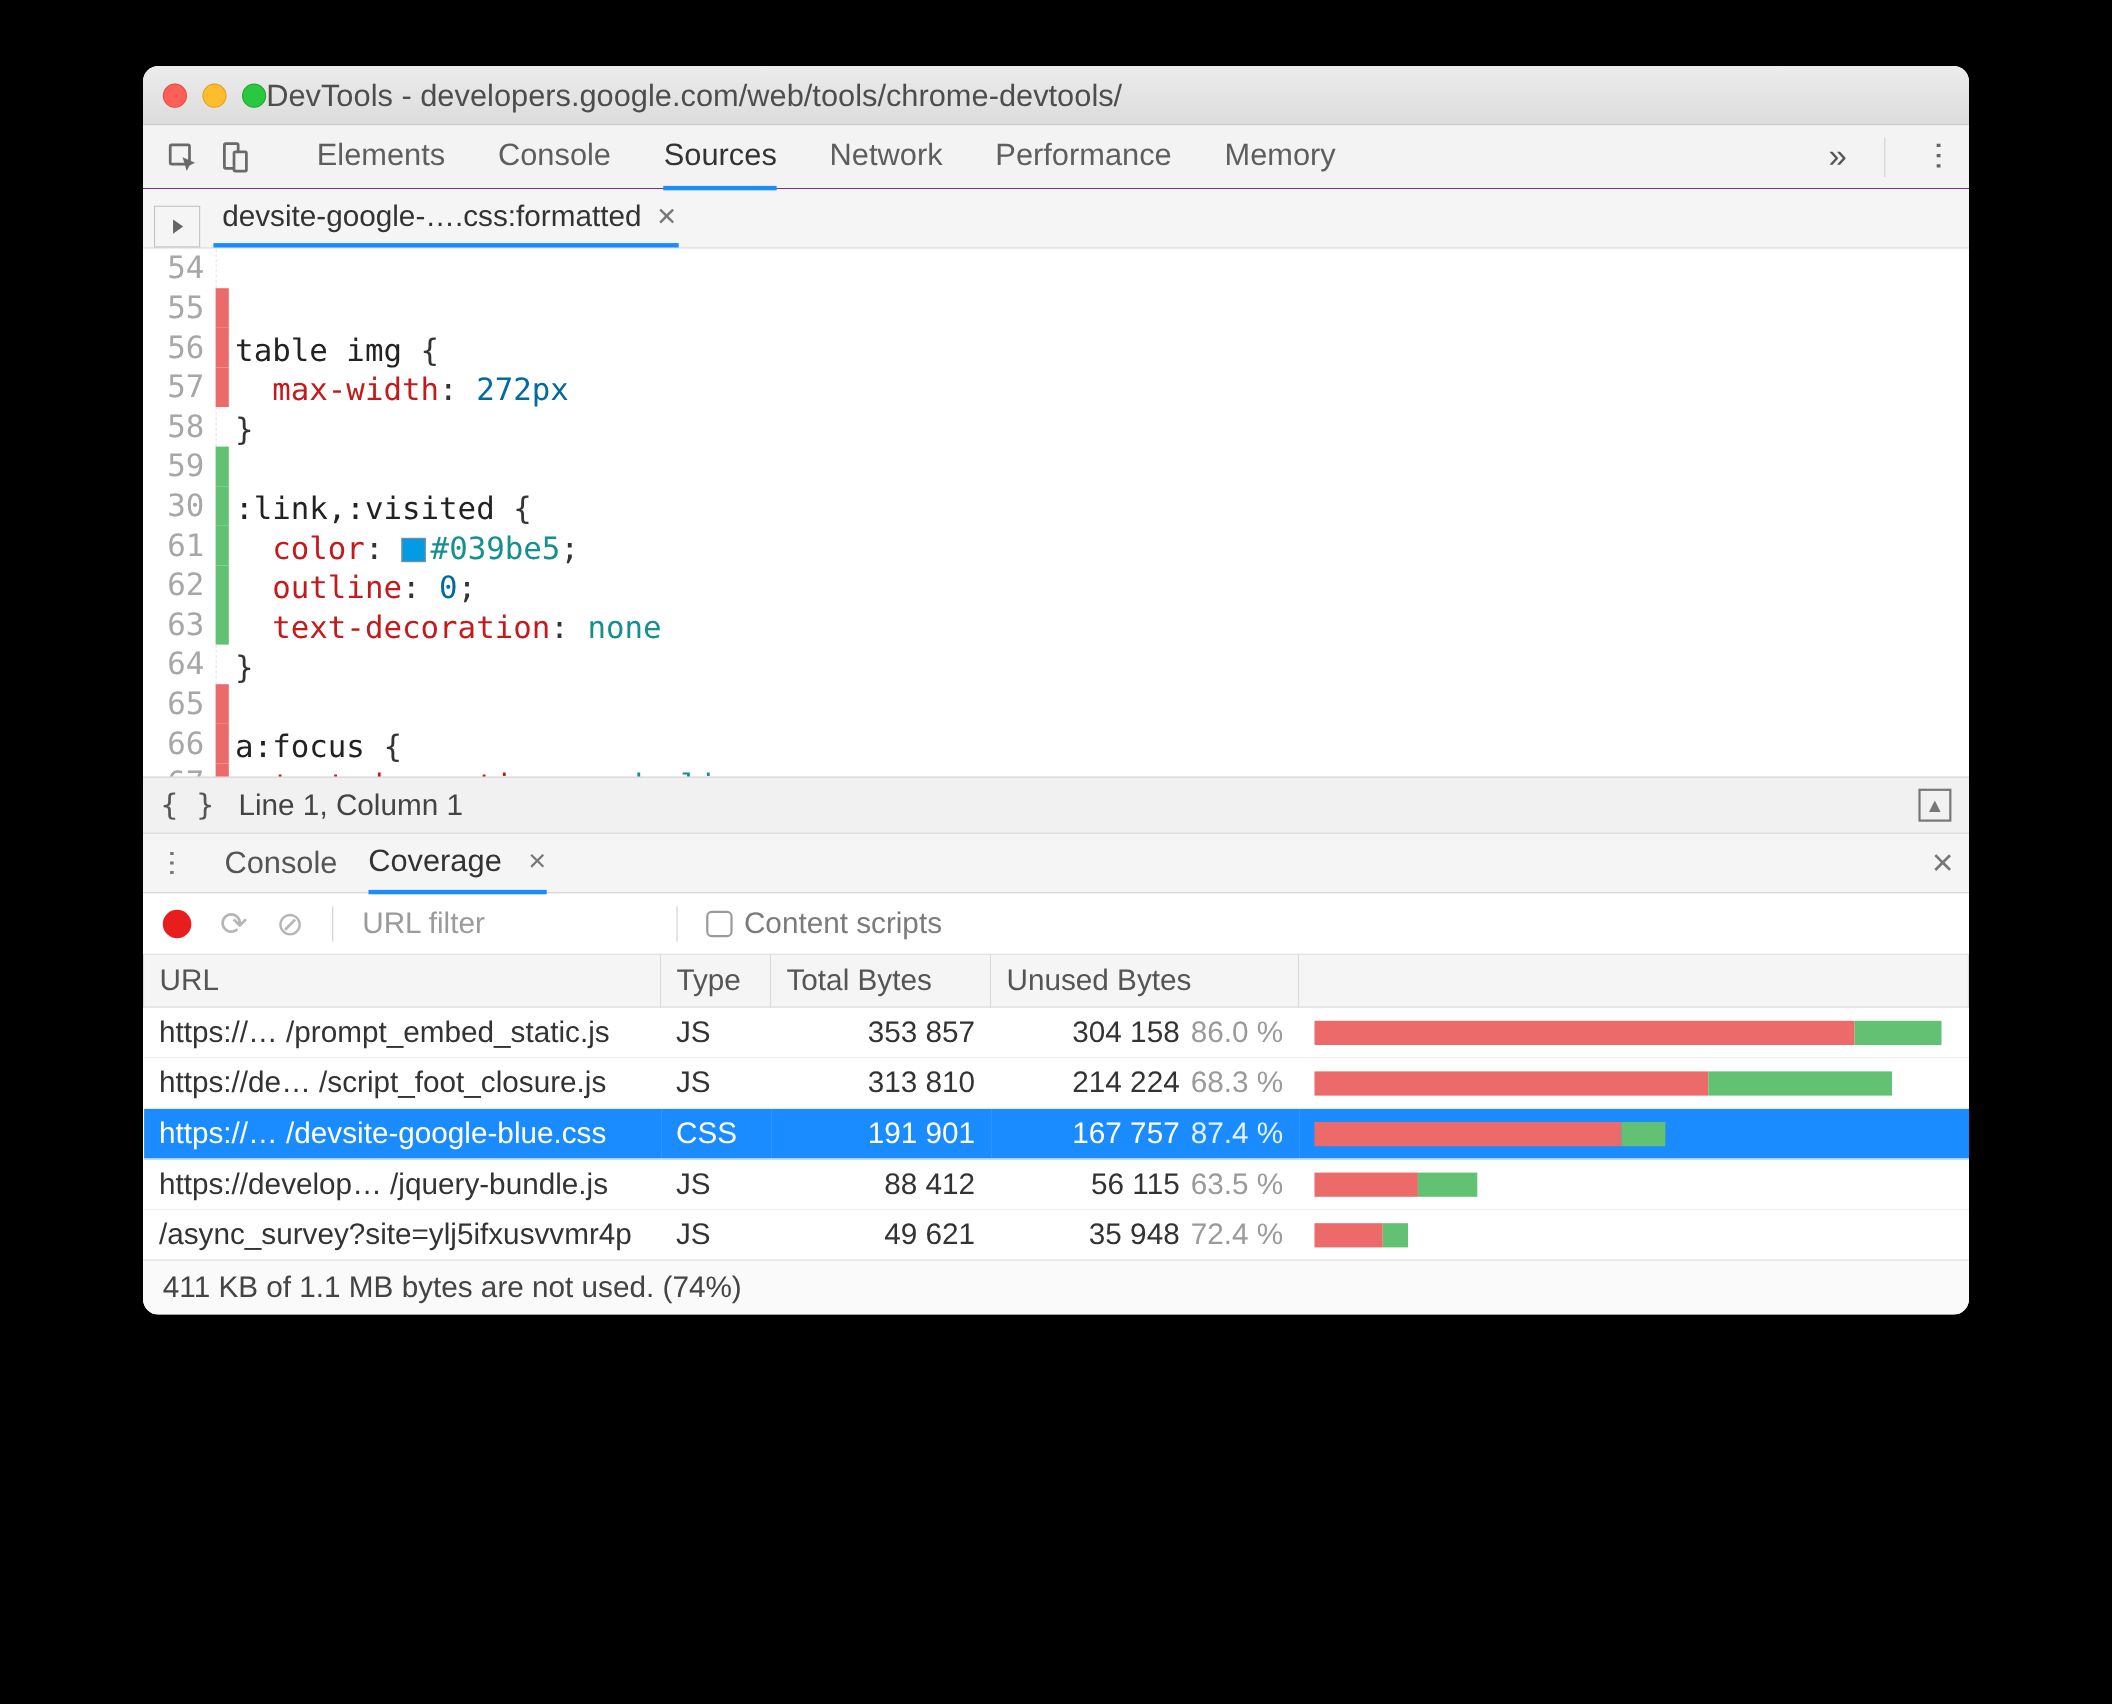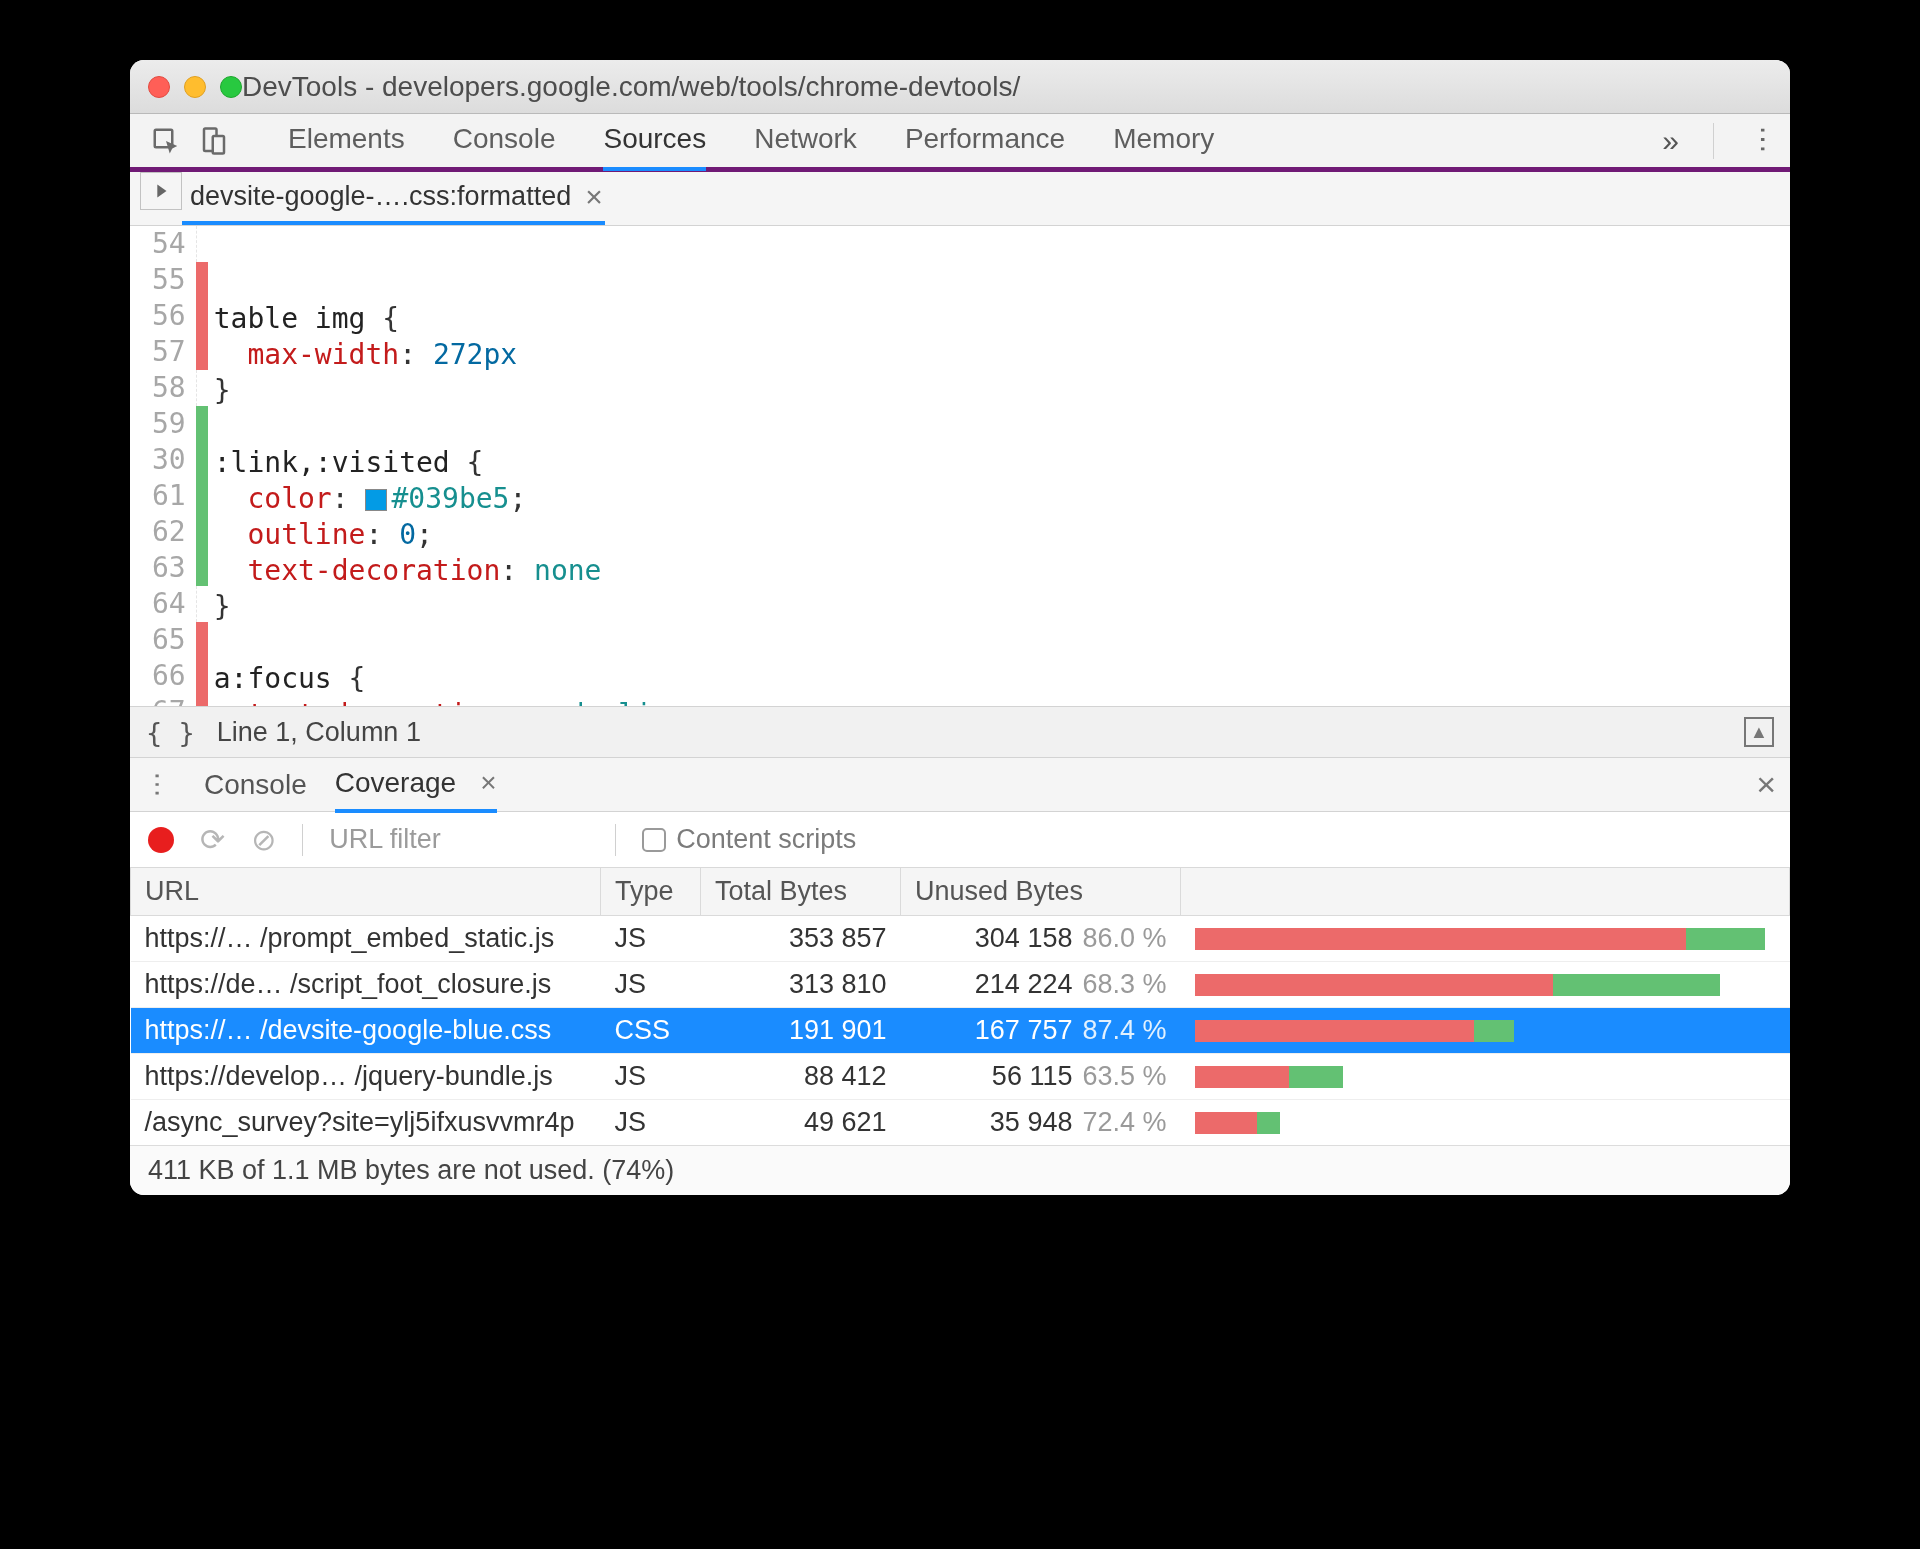--- a/index.html
+++ b/index.html
@@ -39,44 +39,45 @@
   .t-min   { background:#ffbd2e; border:1px solid #e0a022; }
   .t-max   { background:#28c940; border:1px solid #1fa72f; }
   .titlebar-title { flex:1; text-align:left; font-size:28px; color:#4d4d4d; font-weight:500; }
 
   
   .tabbar {
     height: 58px;
     display:flex;
     align-items:center;
     padding: 0 12px;
-    border-bottom:5px solid #701a75;
+    border-bottom:1px solid #701a75;
     color:#5e5e5e;
     background:#f3f3f3;
   }
   .tabbar .iconbtn {
     width:48px; height:40px;
     display:flex; align-items:center; justify-content:center;
     color:#666;
   }
   .tabbar .tabs { display:flex; margin-left:50px; gap:48px; }
   .tab { padding:12px 0; font-size:28px; cursor:pointer; }
   .tab.active { color:#333; border-bottom:4px solid #1a8cff; }
   .tabbar .right { margin-left:auto; display:flex; align-items:center; gap:34px; }
   .chevrons { font-size:30px; color:#555; }
   .vsep { width:1px; height:36px; background:#d0d0d0; }
   .kebab { font-size:28px; letter-spacing:2px; transform:rotate(90deg); color:#666; }
 
   
   .filetabs {
     height:54px;
-    display:flex; align-items:flex-start;
+    display:flex; align-items:flex-end;
     padding:0 10px;
     border-bottom:1px solid #d3d3d3;
     background:#f5f5f5;
+    gap: 12px;
   }
   .nav-icon {
     width:42px;height:38px;display:flex;align-items:center;justify-content:center;
     border:1px solid #c2c2c2;
     color:#555;
   }
   .filetab {
     padding:9px 2px 9px 8px;
     display:flex; align-items:center; gap:14px;
     color:#333; font-size:27px;

